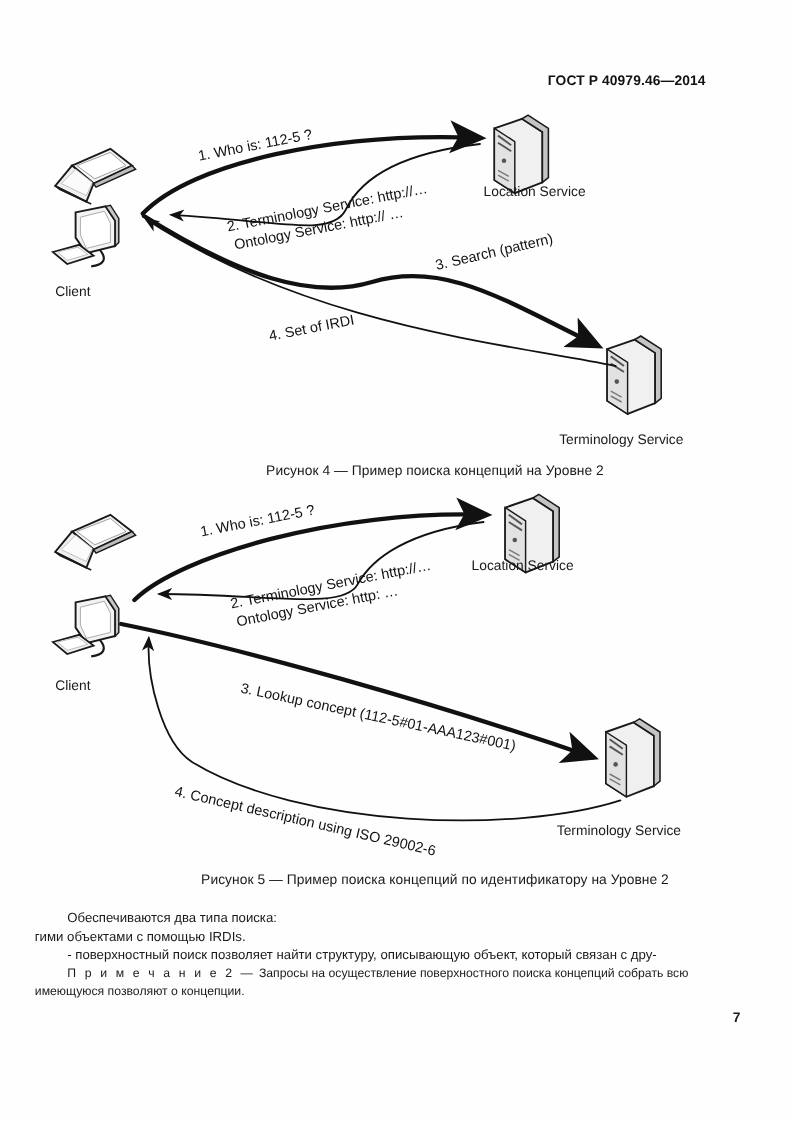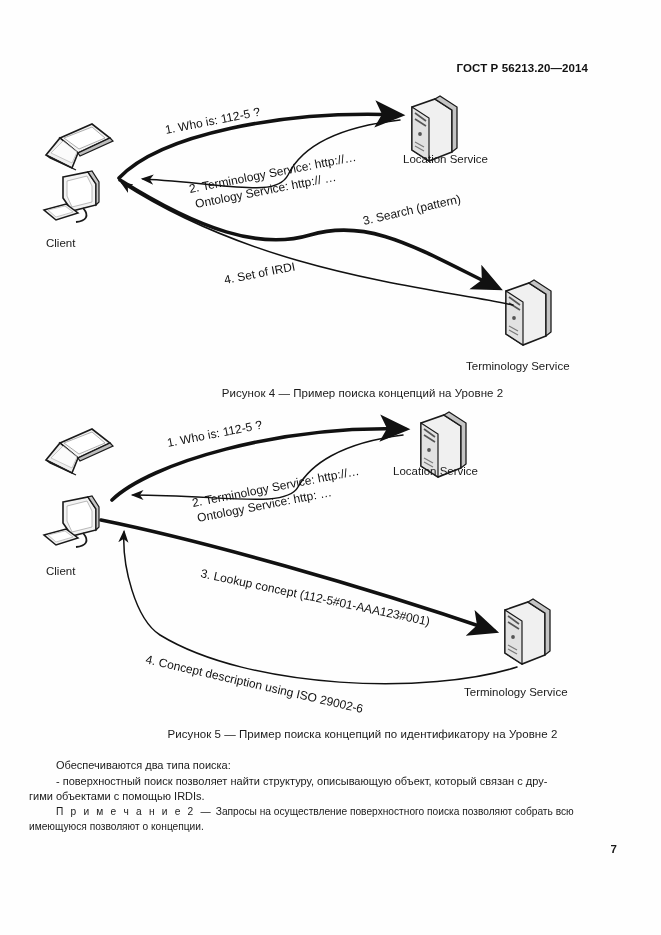--- a/index.html
+++ b/index.html
@@ -94,21 +94,21 @@
     color: #1a1a1a;
   }
 
   svg text { user-select: none; }
 </style>
 </head>
 <body>
 
 <div class="page">
 
-  <div class="std-header">ГОСТ Р 56213.20—2014</div>
+  <div class="std-header">ГОСТ Р 40979.46—2014</div>
 
   <div class="figure" id="figure-1">
     <svg class="fig-svg" viewBox="0 0 661 305" xmlns="http://www.w3.org/2000/svg">
 
       <g>
 
         <g>
           <path d="M60 58 L92 44 L110 58 L78 73 Z" fill="#f4f4f4" stroke="#1a1a1a" stroke-width="1.6"></path>
           <path d="M64 58 L92 47 L105 58 L79 69 Z" fill="#ffffff" stroke="#9a9a9a" stroke-width="0.8"></path>
           <path d="M60 58 L78 73 L72 88 L46 75 Z" fill="#efefef" stroke="#1a1a1a" stroke-width="1.6"></path>
@@ -255,27 +255,27 @@
       <text x="200" y="172" transform="rotate(12 200 172)" font-family="Liberation Sans, sans-serif" font-size="12" fill="#111">3. Lookup concept (112-5#01-AAA123#001)</text>
 
       <text x="145" y="258" transform="rotate(13 145 258)" font-family="Liberation Sans, sans-serif" font-size="12" fill="#111">4. Concept description using  ISO 29002-6</text>
     </svg>
   </div>
 
   <div class="caption" id="caption-5">Рисунок 5 — Пример поиска концепций по идентификатору на Уровне 2</div>
 
   <div class="body-block" id="body-intro">
     <span class="body-line indent">Обеспечиваются два типа поиска:</span>
+    <span class="body-line">гими объектами с помощью IRDIs.</span>
     <span class="body-line indent">- поверхностный поиск позволяет найти структуру, описывающую объект, который связан с дру-</span>
-    <span class="body-line">гими объектами с помощью IRDIs.</span>
   </div>
 
   <div class="body-block" id="body-note">
     <span class="indent" style="display:block;">
       <span class="note-head">П р и м е ч а н и е   2   —</span>
-      <span>Запросы на осуществление поверхностного поиска позволяют собрать всю</span>
+      <span>Запросы на осуществление поверхностного поиска концепций собрать всю</span>
     </span>
     <span class="body-line">имеющуюся позволяют о концепции.</span>
   </div>
 
   <div class="page-number">7</div>
 
 </div>
 
 </body></html>

